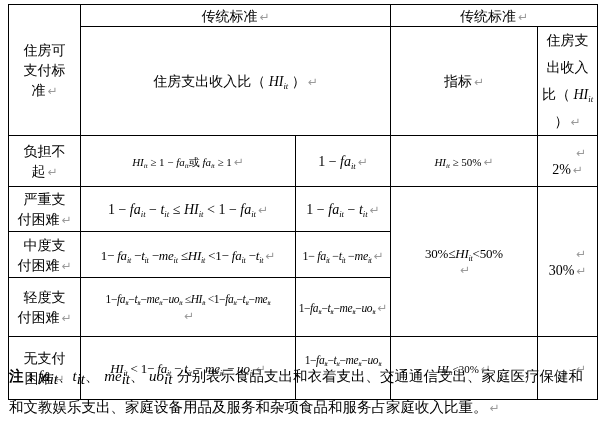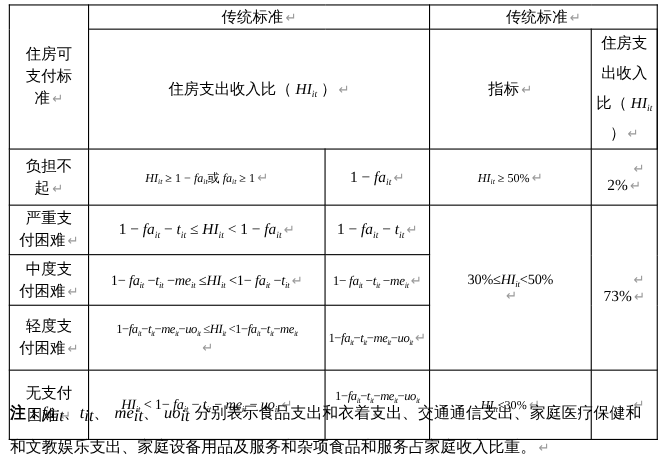--- a/index.html
+++ b/index.html
@@ -89,21 +89,21 @@
       <td><span class="zh pre">严重支
 付困难</span><span class="mark">↵</span></td>
       <td><span class="math f14">1 − <i>fa</i><sub><i>it</i></sub> − <i>t</i><sub><i>it</i></sub> ≤ <i>HI</i><sub><i>it</i></sub> &lt; 1 − <i>fa</i><sub><i>it</i></sub></span><span class="mark">↵</span></td>
       <td><span class="math f14">1 − <i>fa</i><sub><i>it</i></sub> − <i>t</i><sub><i>it</i></sub></span><span class="mark">↵</span></td>
       <td rowspan="3">
             <span class="markline"><span class="math f13">30%≤<i>HI</i><sub><i>it</i></sub>&lt;50%</span></span>
             <span class="markline"><span class="mark">↵</span></span>
           </td>
       <td rowspan="3">
             <span class="markline right"><span class="mark">↵</span></span>
-            <span class="markline"><span class="math f14">73%</span><span class="mark">↵</span></span>
+            <span class="markline"><span class="math f14">30%</span><span class="mark">↵</span></span>
           </td>
     </tr>
 
     <tr class="r5">
       <td><span class="zh pre">中度支
 付困难</span><span class="mark">↵</span></td>
       <td><span class="math f13">1− <i>fa</i><sub><i>it</i></sub> −<i>t</i><sub><i>it</i></sub> −<i>me</i><sub><i>it</i></sub> ≤<i>HI</i><sub><i>it</i></sub> &lt;1− <i>fa</i><sub><i>it</i></sub> −<i>t</i><sub><i>it</i></sub></span><span class="mark">↵</span></td>
       <td><span class="math f12">1− <i>fa</i><sub><i>it</i></sub> −<i>t</i><sub><i>it</i></sub> −<i>me</i><sub><i>it</i></sub></span><span class="mark">↵</span></td>
     </tr>
 

